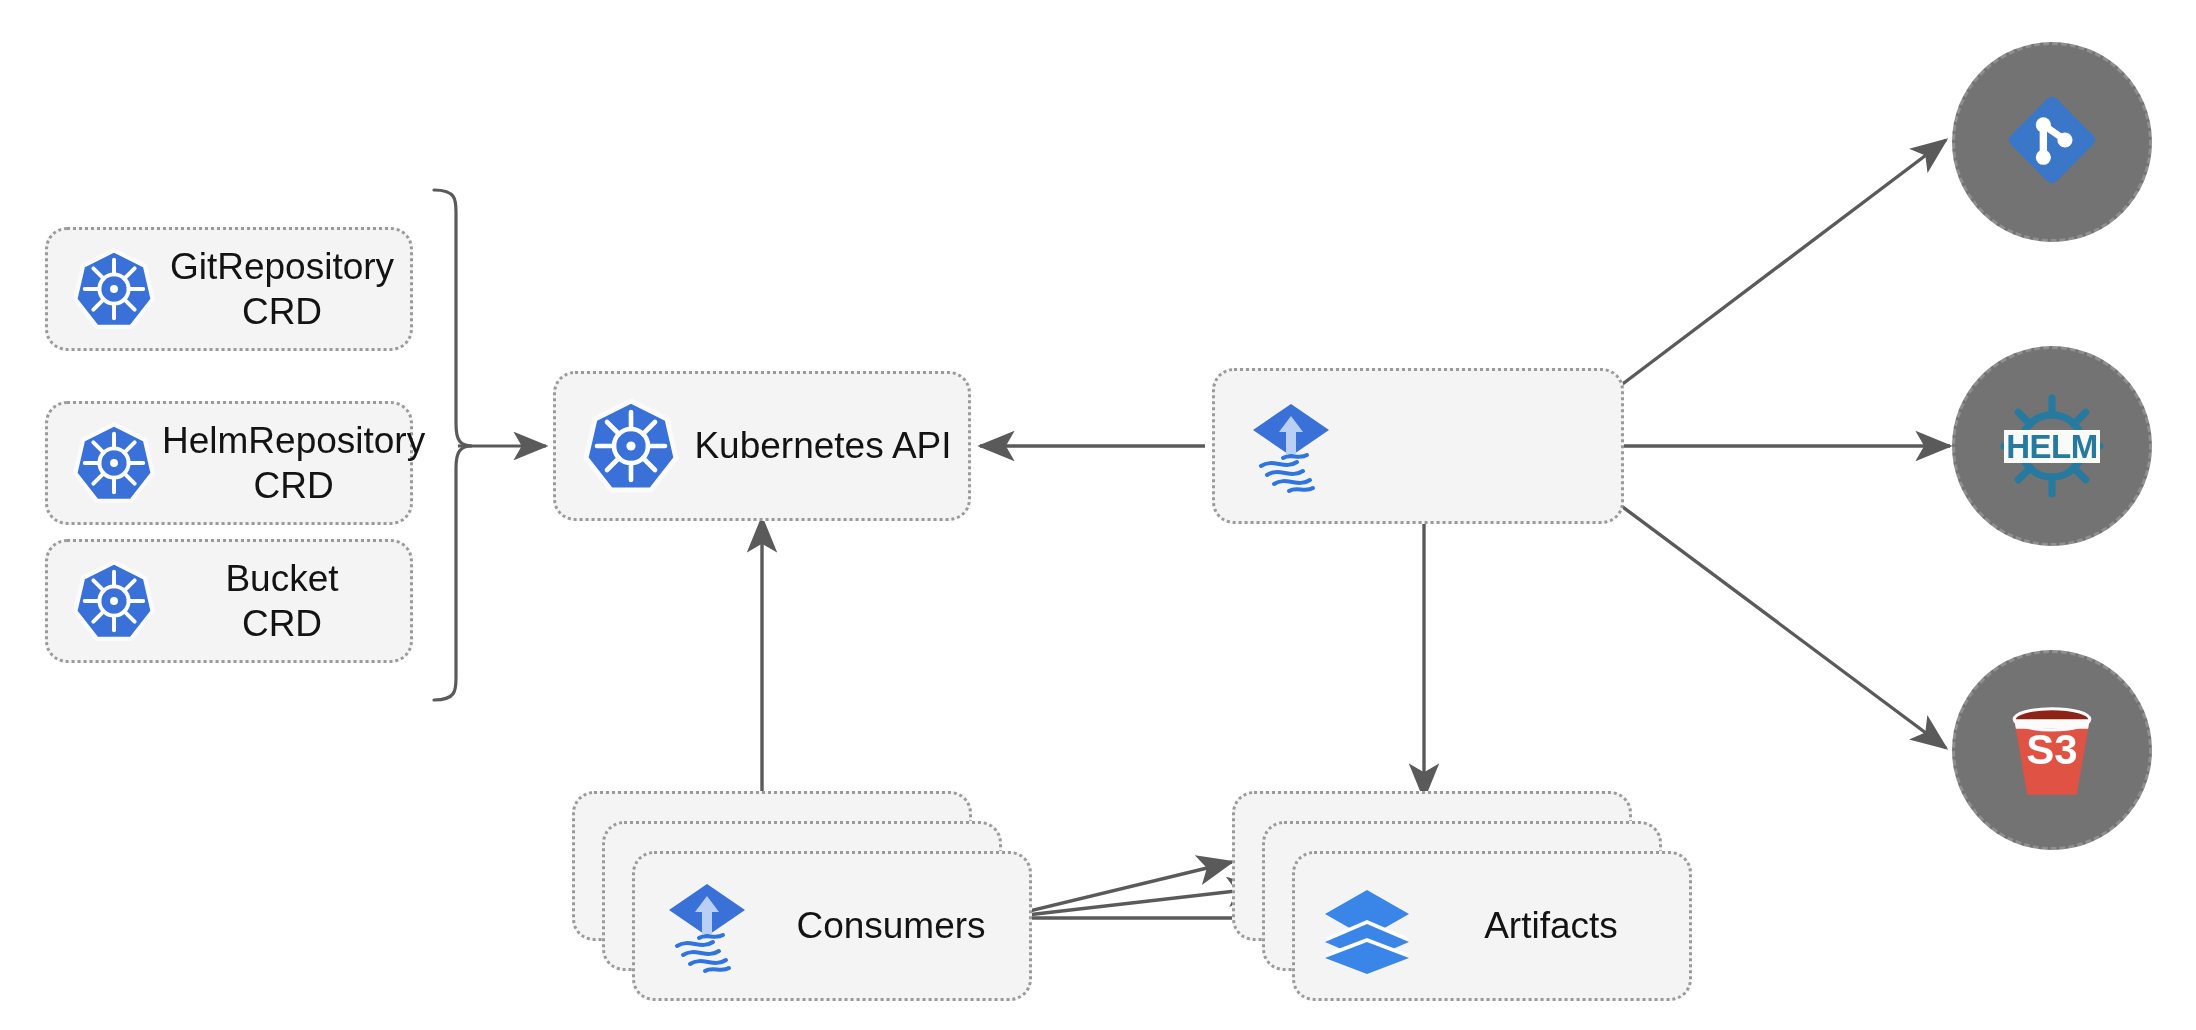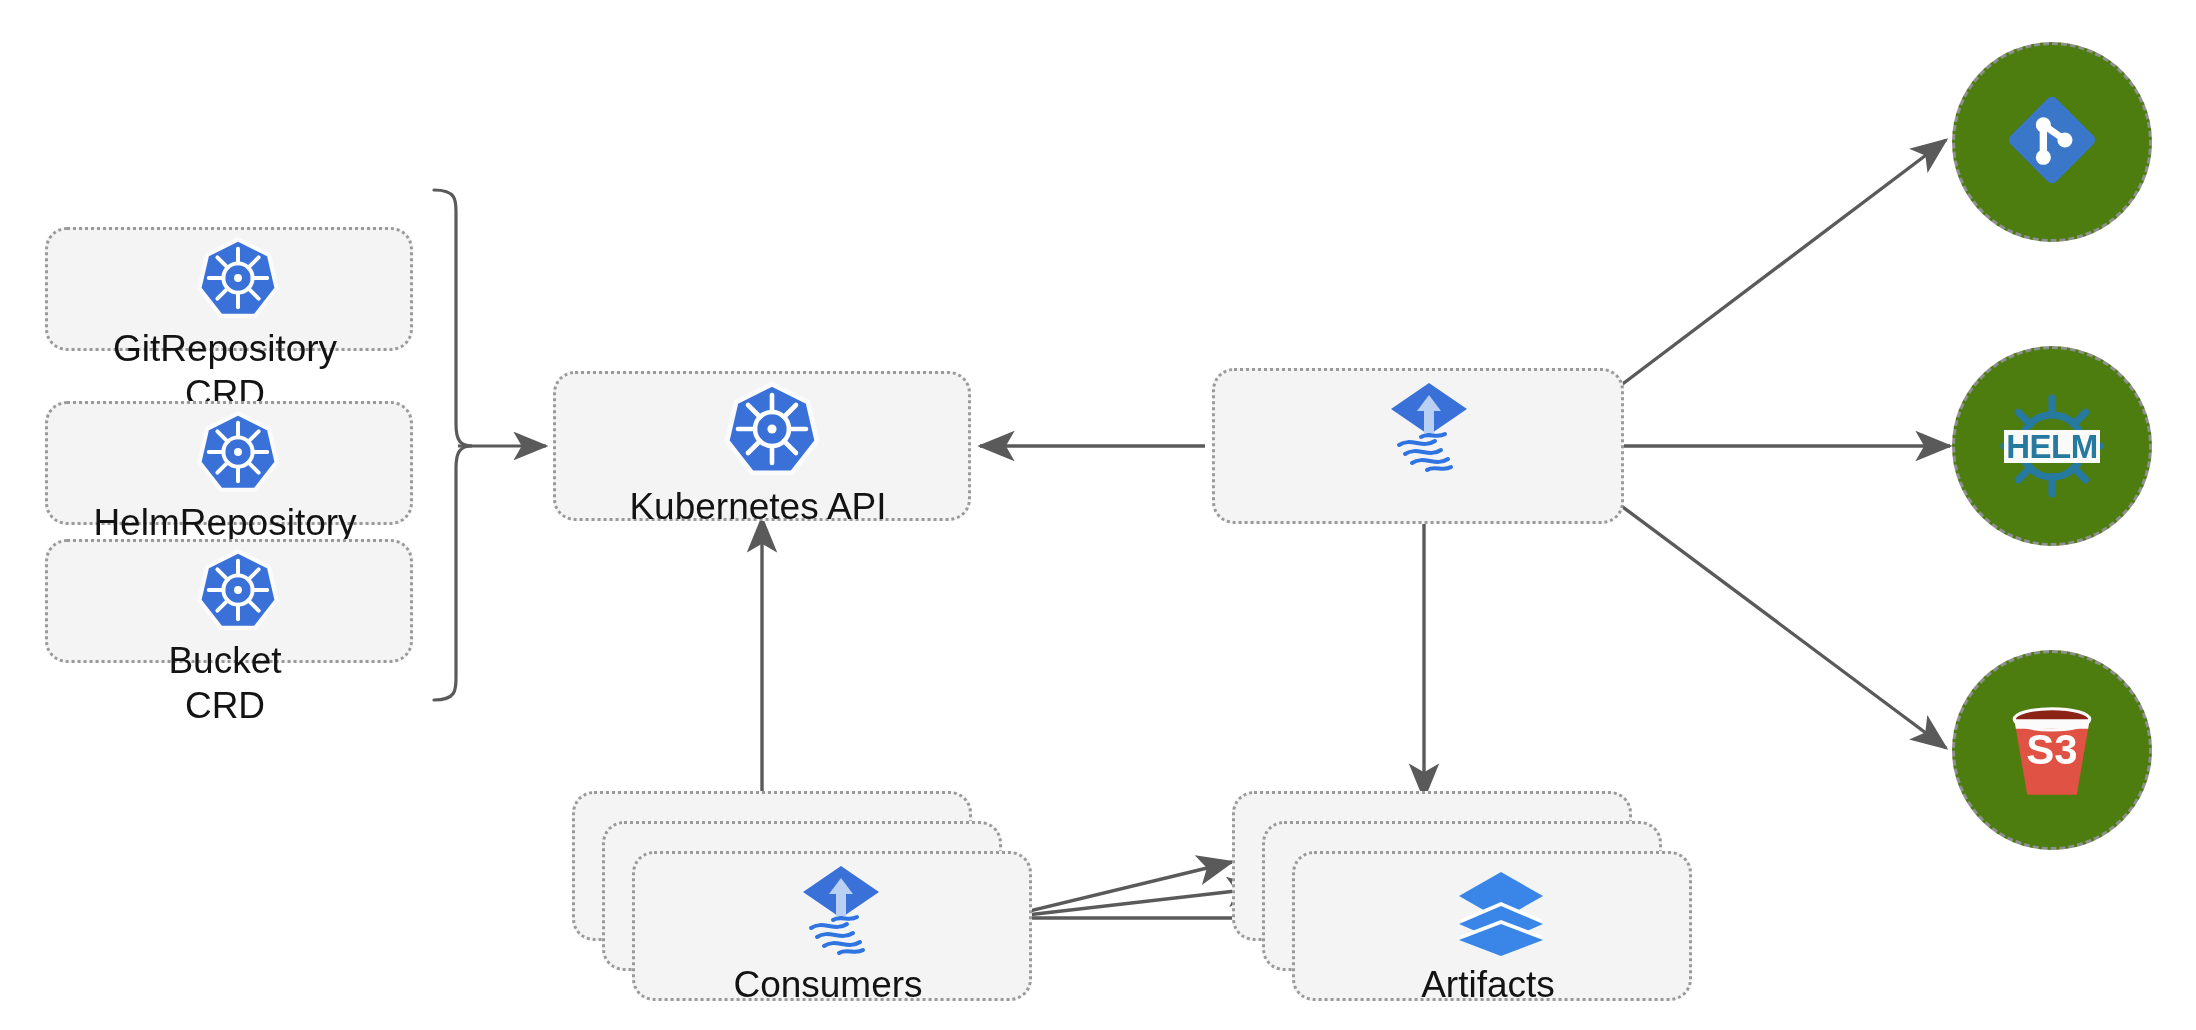--- a/index.html
+++ b/index.html
@@ -24,21 +24,21 @@
   }
 
   
   .card {
     position: absolute;
     box-sizing: border-box;
     background: #f4f4f4;
     border: 3px dotted #9a9a9a;
     border-radius: 22px;
     display: flex;
-    flex-direction: column;
+    flex-direction: row;
     align-items: center;
   }
   .card-ghost {
     background: #f4f4f4;
     border: 3px dotted #9a9a9a;
     border-radius: 22px;
     box-sizing: border-box;
     position: absolute;
   }
   .card-label {
@@ -56,21 +56,21 @@
     align-items: center;
     justify-content: center;
   }
 
   
   .circle-node {
     position: absolute;
     box-sizing: border-box;
     border: 3px dashed #8f8f8f;
     border-radius: 50%;
-    background: #4d7c0f;
+    background: #737373;
     display: flex;
     align-items: center;
     justify-content: center;
   }
 </style>
 </head>
 <body>
 
 <div id="canvas">
 

